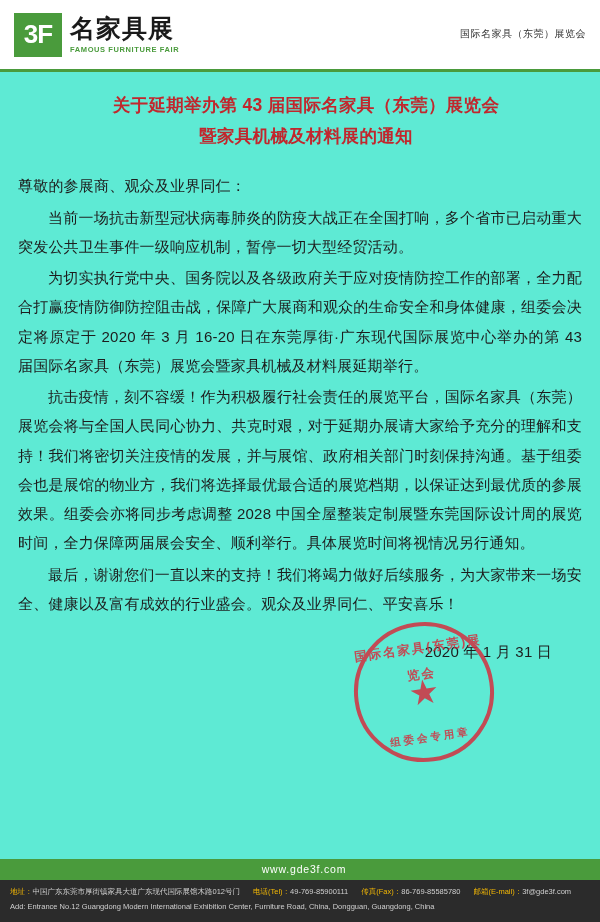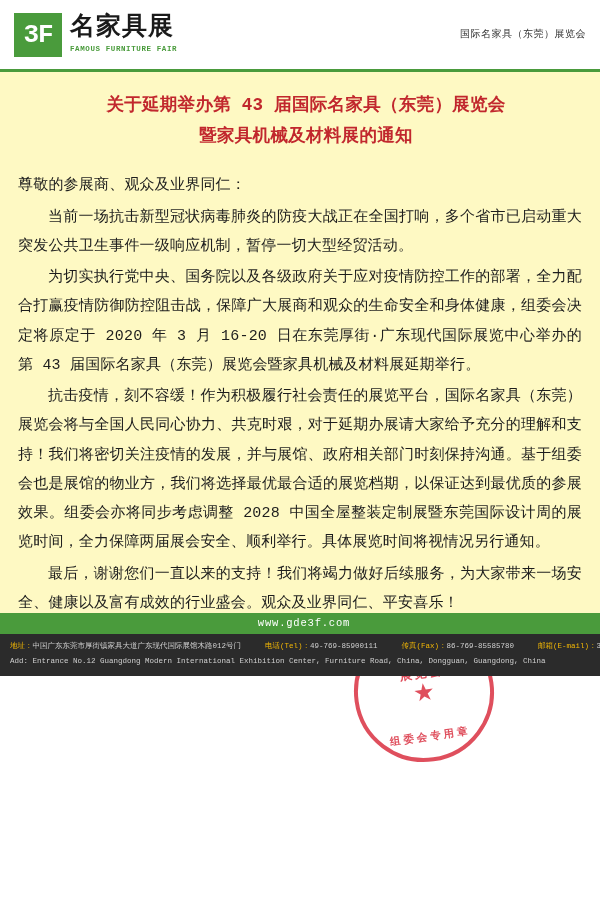--- a/index.html
+++ b/index.html
@@ -9,24 +9,23 @@
   body {
     width: 600px;
     height: 922px;
     background: #ffffff;
     font-family: "Liberation Sans", sans-serif;
     overflow: hidden;
   }
   .page {
     position: relative;
     width: 600px;
-    height: 676px;
-    background: #fef9c3;
+    height: 922px;
+    background: #5eead4;
     box-sizing: border-box;
-    font-family: Liberation Mono, monospace;
   }
 
   
   .header {
     position: relative;
     height: 72px;
     background: #ffffff;
     border-bottom: 3px solid #4a9b3c;
     display: flex;
     align-items: center;
@@ -189,21 +188,21 @@
     background: #2b2b2b;
     color: #cfcfcf;
     font-size: 7.5px;
     line-height: 1.7;
     padding: 6px 10px 8px 10px;
     box-sizing: border-box;
   }
   .footer-row1 {
     display: flex;
     justify-content: flex-start;
-    gap: 24px;
+    gap: 13px;
     flex-wrap: nowrap;
     white-space: nowrap;
   }
   .footer-row1 .seg { display: inline-block; }
   .footer-lbl { color: #f2b705; }
   .footer-row2 {
     margin-top: 3px;
     white-space: nowrap;
     overflow: hidden;
   }

